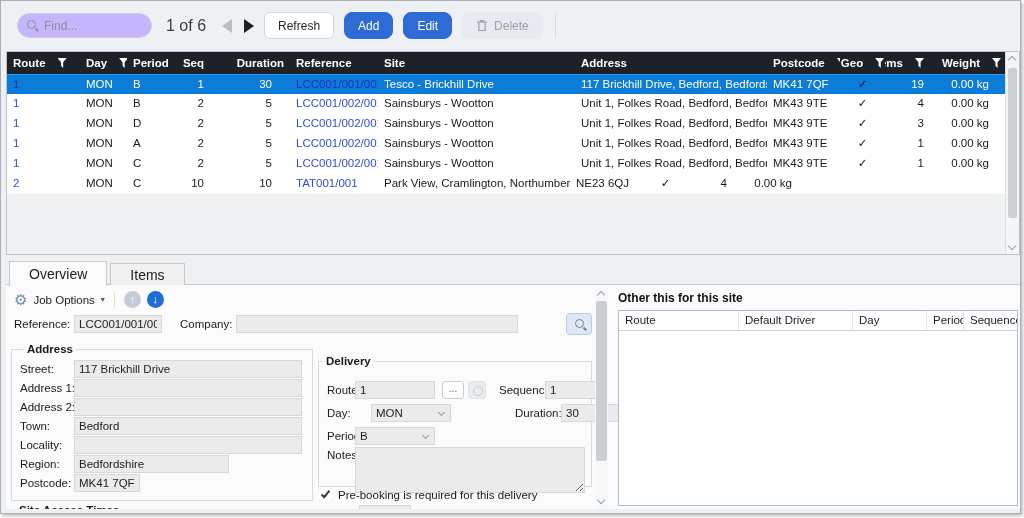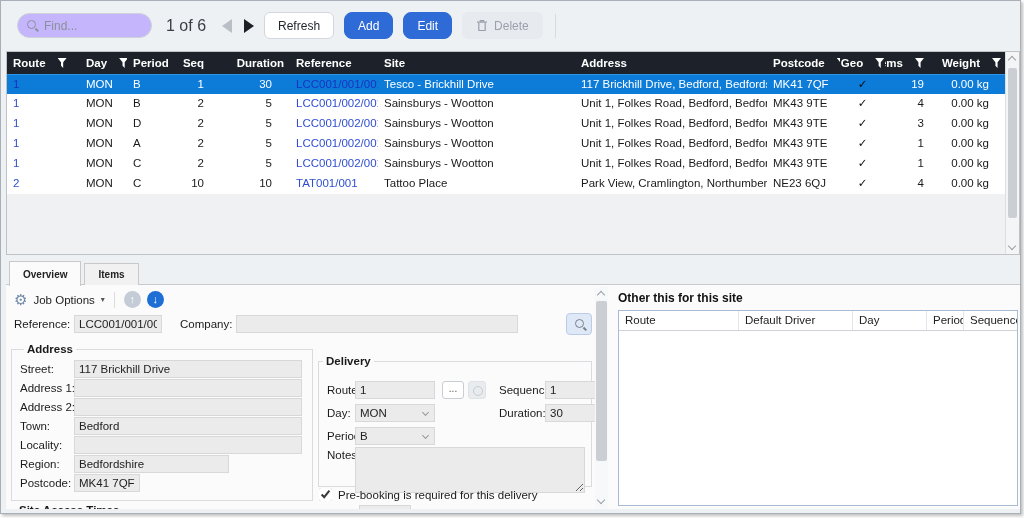--- a/index.html
+++ b/index.html
@@ -48,22 +48,22 @@
   .grow.sel .cell.geo { color:#0c1013; }
   .gscroll { position:absolute; right:0; top:0; bottom:0; width:14px; background:#f4f5f6; border-left:1px solid #dcdfe2; }
   .chev { position:absolute; left:3px; width:6px; height:6px; border-right:1.5px solid #9aa0a8; border-bottom:1.5px solid #9aa0a8; }
   .chev.up { top:5px; transform:rotate(-135deg); }
   .chev.down { bottom:5px; transform:rotate(45deg); }
   .thumb { position:absolute; left:2px; right:2px; background:#cbcfd4; border-radius:2px; }
   .gscroll .thumb { top:16px; height:150px; }
 
   
   .tabstrip { position:absolute; left:8px; top:259px; height:25px; display:flex; align-items:flex-end; gap:3px; z-index:2; }
-  .tab { height:22px; padding:0 13px; background:#f1f1f1; border:1px solid #c9c9c9; border-bottom:none;
-         display:flex; align-items:center; font-size:10px; color:#222; cursor:pointer;font-weight:bold; }
+  .tab { height:22px; padding:0 19px; background:#f1f1f1; border:1px solid #c9c9c9; border-bottom:none;
+         display:flex; align-items:center; font-size:14px; color:#222; cursor:pointer; }
   .tab.active { height:25px; background:#fbfbfb; margin-bottom:-1px; }
 
   
   .panel { position:absolute; left:5px; top:283px; width:1014px; height:225px;
            background:#fbfbfb; border-top:1px solid #c9c9c9; overflow:hidden; }
   .jobopts { position:absolute; left:8px; top:6px; display:flex; align-items:center; gap:6px; font-size:11.5px; color:#222; }
   .gear { font-size:15px; color:#748bab; line-height:14px; }
   .caret { font-size:8px; color:#555; }
   .vdiv { width:1px; height:16px; background:#dcdcdc; margin:0 3px; }
   .circle { width:17px; height:17px; border-radius:50%; color:#fff; font-size:11px; line-height:17px; text-align:center; cursor:pointer; }
@@ -252,21 +252,20 @@
           <div class="cell right" style="width: 45px;">1</div>
           <div class="cell right pr18" style="width: 77px;">0.00 kg</div>
         </div>
         <div class="grow">
           <div class="cell left link" style="width: 73px;">2</div>
           <div class="cell left" style="width: 47px;">MON</div>
           <div class="cell left" style="width: 53px;">C</div>
           <div class="cell right" style="width: 30px;">10</div>
           <div class="cell right pr18" style="width: 80px;">10</div>
           <div class="cell left link" style="width: 88px;">TAT001/001</div>
-          <div class="cell left" style="width: 197px;">Tattoo Place</div>
           <div class="cell left" style="width: 192px;">Park View, Cramlington, Northumberland</div>
           <div class="cell left" style="width: 73px;">NE23 6QJ</div>
           <div class="cell center geo" style="width: 45px;">✓</div>
           <div class="cell right" style="width: 45px;">4</div>
           <div class="cell right pr18" style="width: 77px;">0.00 kg</div>
         </div>
       </div>
     <div class="gscroll">
       <span class="chev up"></span>
       <span class="thumb"></span>
@@ -338,21 +337,21 @@
       <legend>Delivery</legend>
       <div class="drow" style="left:8px; top:14px;">
         <span class="flabel" style="width:28px;">Route:</span>
         <input class="finput" style="width: 80px;" value="1">
         <span class="smallbtn" style="margin-left:7px;">...</span>
         <span class="lockbtn" style="margin-left:4px;"></span>
         <span class="flabel" style="margin-left:13px; width:46px;">Sequence:</span>
         <input class="finput" style="width: 58px;" value="1">
       </div>
       <div class="drow" style="left:8px; top:37px;">
-        <span class="flabel" style="width:28px;">Day:</span>
+        <span class="flabel" style="width:44px;">Day:</span>
         <span class="ddl"><span>MON</span><span class="dchev"></span></span>
         <span class="flabel" style="margin-left:64px; width:46px;">Duration:</span>
         <input class="finput" style="width: 58px;" value="30">
       </div>
       <div class="drow" style="left:8px; top:60px;">
         <span class="flabel" style="width:28px;">Period:</span>
         <span class="ddl"><span>B</span><span class="dchev"></span></span>
       </div>
       <span class="flabel" style="position:absolute; left:8px; top:82px;">Notes:</span>
       <textarea class="notes" style=""></textarea>

